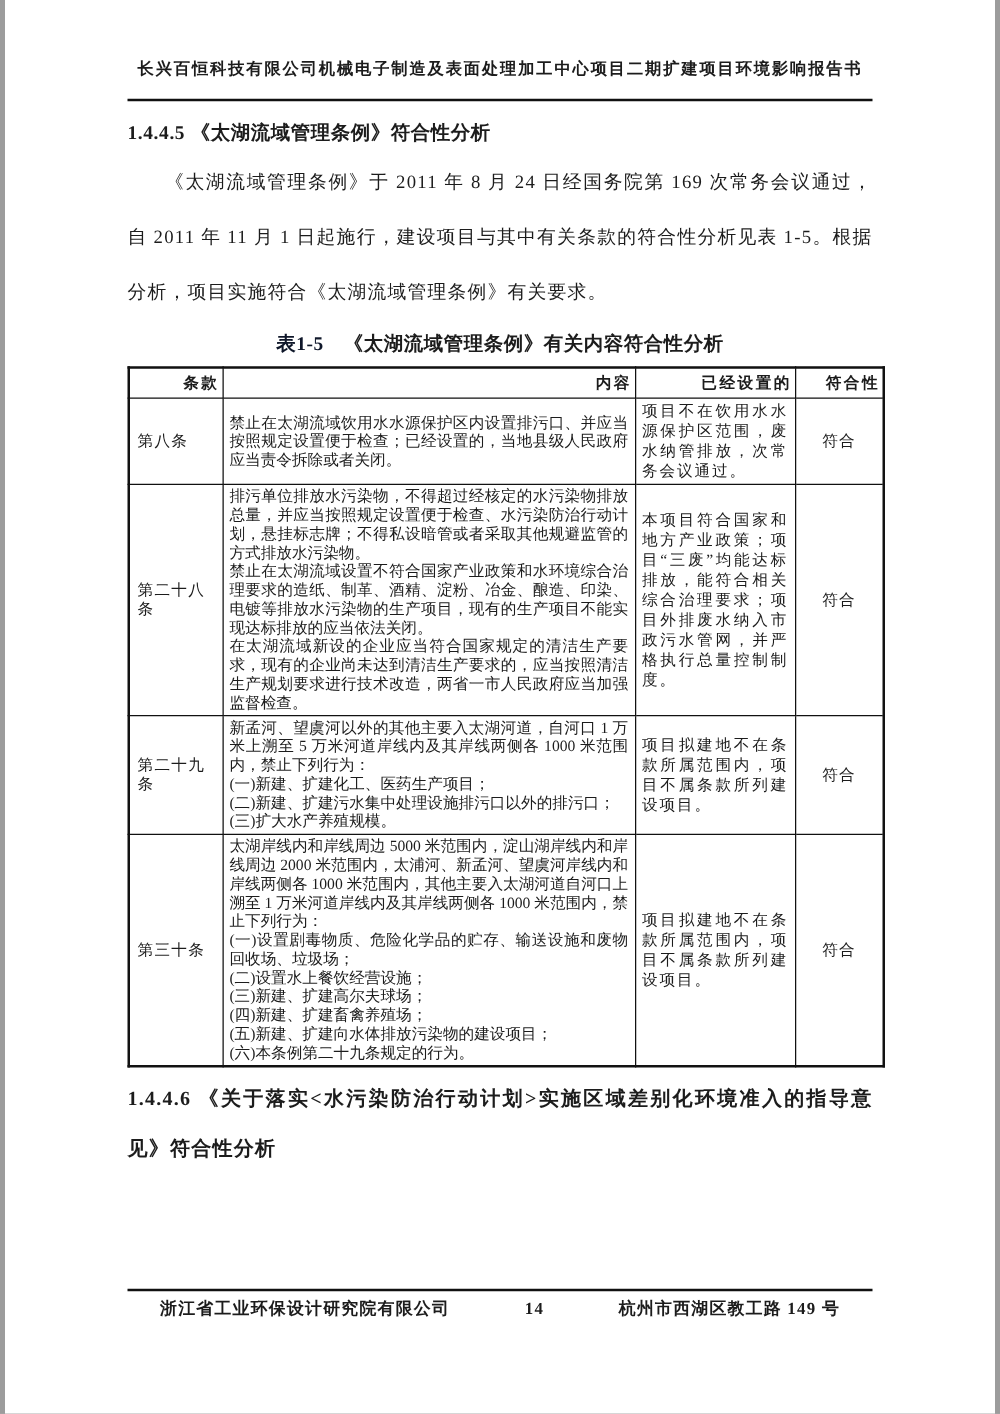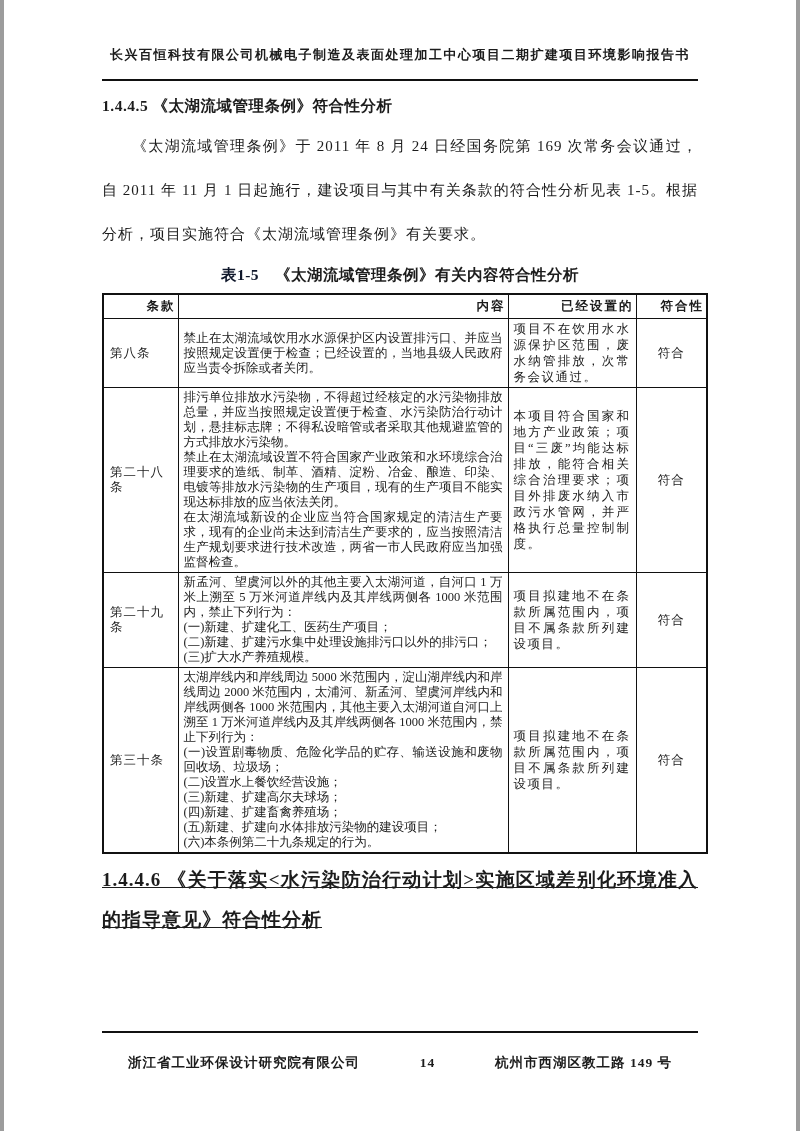--- a/index.html
+++ b/index.html
@@ -57,32 +57,31 @@
     padding:2px 5px;
     vertical-align:middle;
   }
   .compliance-table th { font-weight:bold; text-align:right; padding:4px 2px; letter-spacing:2px; }
   td.cell-clause { text-align:left; letter-spacing:1px; padding:2px 6px; }
   td.cell-content { text-align:justify; white-space:pre-line; }
   td.cell-situation { text-align:justify; letter-spacing:1.5px; line-height:16px; }
   td.cell-compliance { text-align:center; letter-spacing:1px; }
   .sec-heading-2 {
     margin-top:6px;
-    font-size:19px;
+    font-size:16px;
     font-weight:bold;
     line-height:40px;
     letter-spacing:1px;
     text-align:justify;
-    text-decoration:underline;
   }
   .doc-footer {
     position:absolute;
     left:98px; right:98px; top:1031px;
     border-top:2px solid #111;
-    padding:21px 26px 0 26px;
+    padding:5px 26px 0 26px;
     display:flex;
     justify-content:space-between;
     align-items:baseline;
     font-size:13.5px;
     font-weight:bold;
     letter-spacing:1px;
   }
 </style>
 </head>
 <body>

